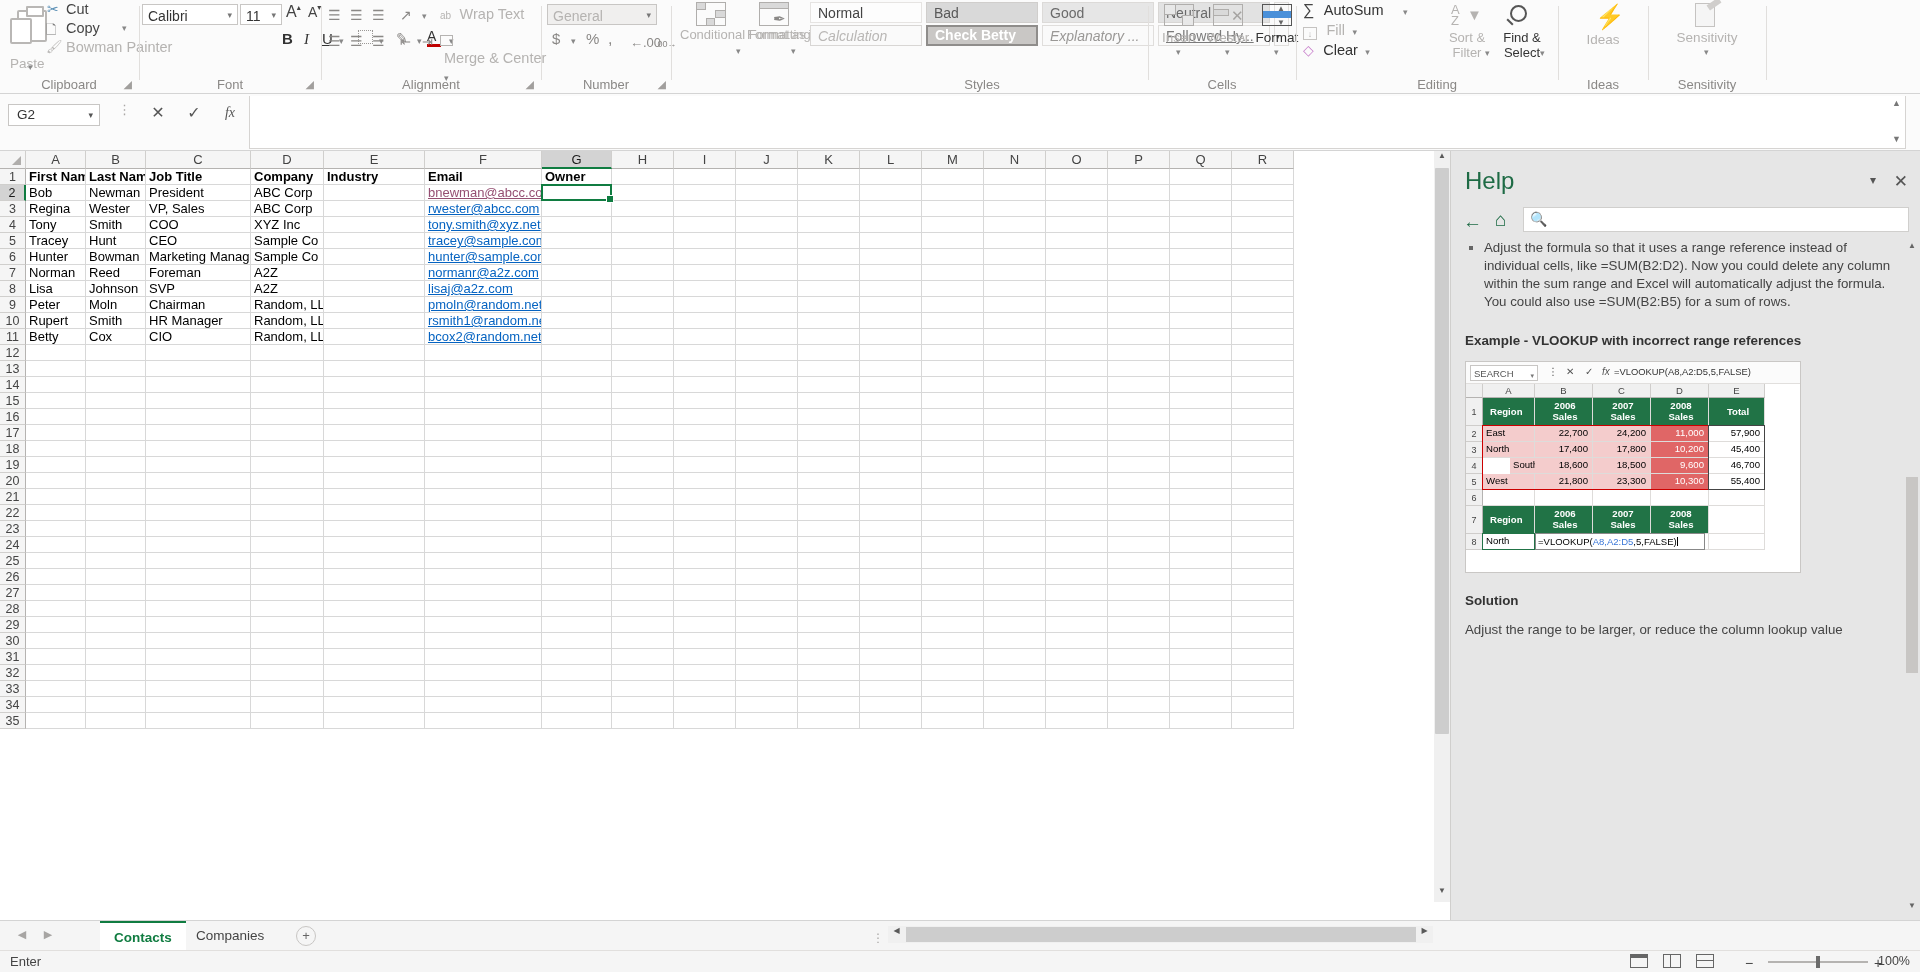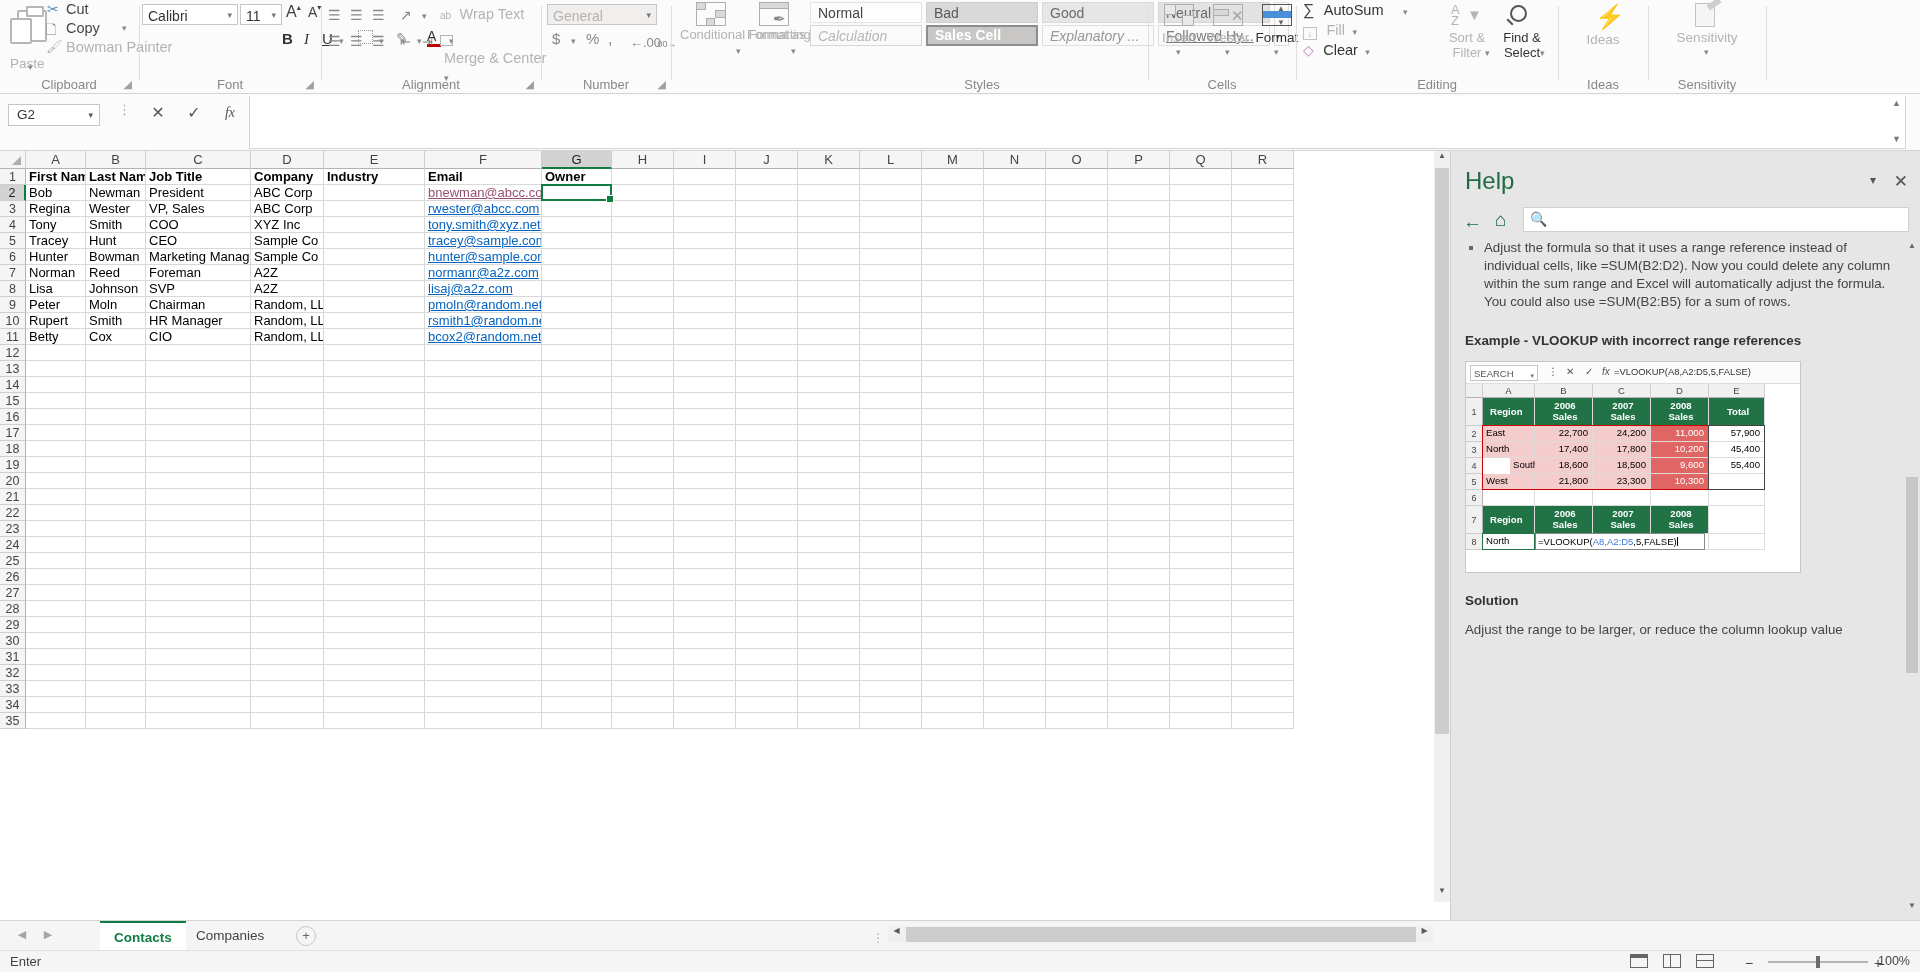--- a/index.html
+++ b/index.html
@@ -347,21 +347,21 @@
         <div class="btn-lbl dim" style="position:absolute;left:0;top:26px;width:56px;text-align:center;font-size:13px;line-height:14px;">Format as Table</div>
         <span class="chev" style="position:absolute;left:44px;top:44px;">▾</span>
       </div>
 
       <div class="stylebox" style="left:138px;top:2px;width:112px;background:#fdfdfd;border:1px solid #e6e4e2;color:#444;"><span>Normal</span></div>
       <div class="stylebox" style="left:254px;top:2px;width:112px;background:#d9d9d9;border:1px solid #d0cecc;color:#595959;"><span>Bad</span></div>
       <div class="stylebox" style="left:370px;top:2px;width:112px;background:#e6e6e6;border:1px solid #dcdad8;color:#6a6a6a;"><span>Good</span></div>
       <div class="stylebox" style="left:486px;top:2px;width:112px;background:#e2e2e2;border:1px solid #d8d6d4;color:#6a6a6a;"><span>Neutral</span></div>
 
       <div class="stylebox" style="left:138px;top:25px;width:112px;background:#fafafa;border:1px solid #d8d6d4;color:#b9b7b5;font-style:italic;"><span>Calculation</span></div>
-      <div class="stylebox" style="left:254px;top:25px;width:112px;background:#c9c7c5;border:2px solid #8f8d8b;color:#fff;font-weight:bold;line-height:17px;"><span>Sales Cell</span></div>
+      <div class="stylebox" style="left:254px;top:25px;width:112px;background:#c9c7c5;border:2px solid #8f8d8b;color:#fff;font-weight:bold;line-height:17px;"><span>Check Betty</span></div>
       <div class="stylebox" style="left:370px;top:25px;width:112px;background:#fafafa;border:1px solid #e0dedc;color:#9a9896;font-style:italic;"><span>Explanatory ...</span></div>
       <div class="stylebox" style="left:486px;top:25px;width:112px;background:#fafafa;border:1px solid #e0dedc;color:#7a7a7a;text-decoration:underline;"><span>Followed Hy...</span></div>
 
       <div style="position:absolute;left:602px;top:2px;width:15px;height:44px;border:1px solid #e0dedc;background:#fafafa;">
         <div style="position:absolute;left:2px;top:1px;font-size:8px;color:#666;">▲</div>
         <div style="position:absolute;left:2px;top:15px;font-size:8px;color:#666;">▼</div>
         <div style="position:absolute;left:1px;top:29px;font-size:8px;color:#666;">▾</div>
       </div>
       <div class="rgroup-label" style="left:60px;width:500px;">Styles</div>
     </div>
@@ -1278,21 +1278,21 @@
             <div class="e-cell e-pink e-txt" style="left: 17px; top: 96px; width: 52px; height: 16px; line-height: 14px; margin-left: 27px;">South</div>
             <div class="e-cell e-pink e-num" style="left: 69px; top: 96px; width: 58px; height: 16px; line-height: 14px;">18,600</div>
             <div class="e-cell e-pink e-num" style="left: 127px; top: 96px; width: 58px; height: 16px; line-height: 14px;">18,500</div>
             <div class="e-cell e-red e-num" style="left: 185px; top: 96px; width: 58px; height: 16px; line-height: 14px;">9,600</div>
             <div class="e-cell e-white e-num" style="left: 243px; top: 96px; width: 56px; height: 16px; line-height: 14px;">46,700</div>
             <div class="e-rowh" style="top: 112px; height: 16px; line-height: 16px;">5</div>
             <div class="e-cell e-pink e-txt" style="left: 17px; top: 112px; width: 52px; height: 16px; line-height: 14px;">West</div>
             <div class="e-cell e-pink e-num" style="left: 69px; top: 112px; width: 58px; height: 16px; line-height: 14px;">21,800</div>
             <div class="e-cell e-pink e-num" style="left: 127px; top: 112px; width: 58px; height: 16px; line-height: 14px;">23,300</div>
             <div class="e-cell e-red e-num" style="left: 185px; top: 112px; width: 58px; height: 16px; line-height: 14px;">10,300</div>
-            <div class="e-cell e-white e-num" style="left: 243px; top: 96px; width: 56px; height: 16px; line-height: 14px;">55,400</div>
+            <div class="e-cell e-white e-num" style="left: 243px; top: 112px; width: 56px; height: 16px; line-height: 14px;">55,400</div>
             <div class="e-rowh" style="top: 128px; height: 16px; line-height: 16px;">6</div>
             <div class="e-cell e-white e-txt" style="left: 17px; top: 128px; width: 52px; height: 16px; line-height: 14px;"></div>
             <div class="e-cell e-white e-txt" style="left: 69px; top: 128px; width: 58px; height: 16px; line-height: 14px;"></div>
             <div class="e-cell e-white e-txt" style="left: 127px; top: 128px; width: 58px; height: 16px; line-height: 14px;"></div>
             <div class="e-cell e-white e-txt" style="left: 185px; top: 128px; width: 58px; height: 16px; line-height: 14px;"></div>
             <div class="e-cell e-white e-txt" style="left: 243px; top: 128px; width: 56px; height: 16px; line-height: 14px;"></div>
             <div class="e-rowh" style="top: 144px; height: 28px; line-height: 28px;">7</div>
             <div class="e-cell e-hdr e-txt" style="left: 17px; top: 144px; width: 52px; height: 28px; line-height: 26px;">
               <div style="text-align:left;padding-left:4px;line-height:24px;">Region</div>
             </div>

